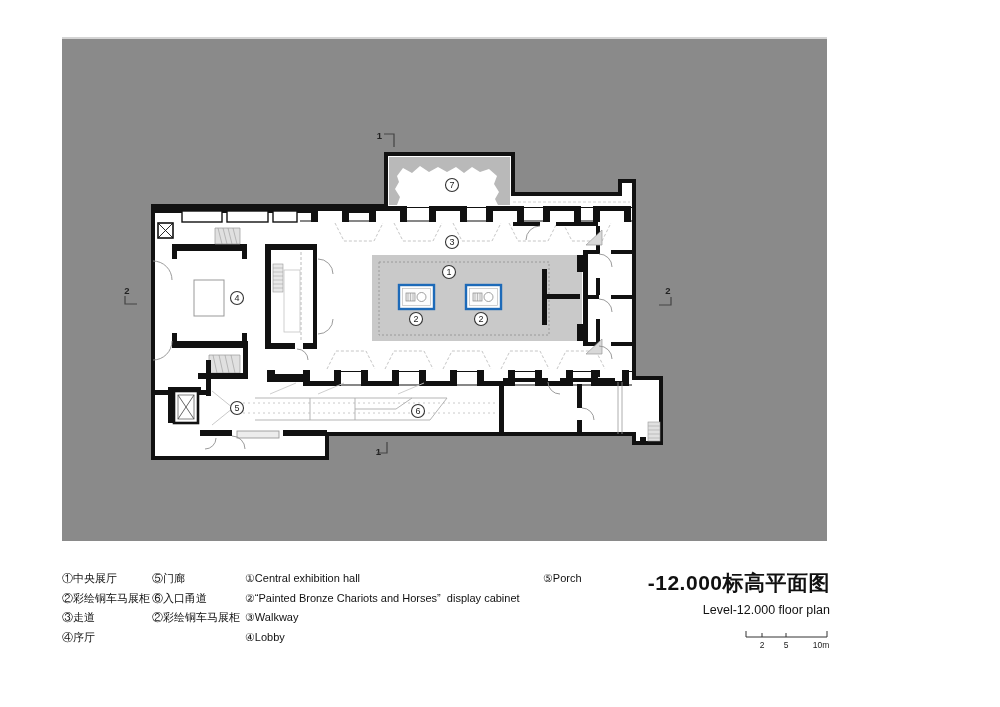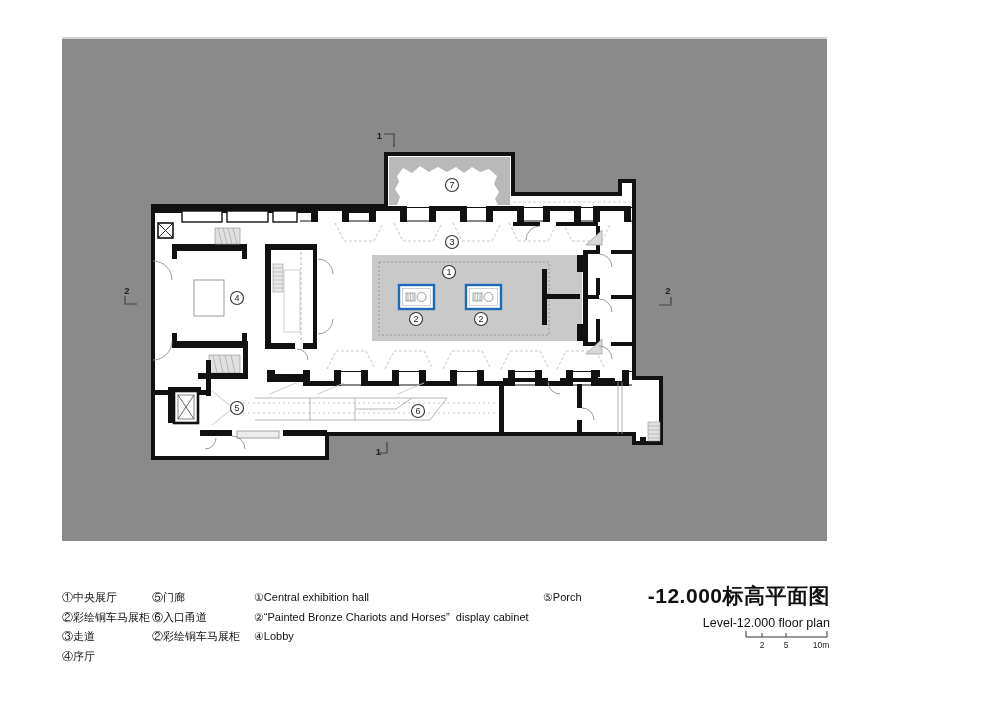--- a/index.html
+++ b/index.html
@@ -7,25 +7,25 @@
     width:1000px;height:707px;position:relative;background:#ffffff;
     font-family:"Liberation Sans", sans-serif;color:#1a1a1a;overflow:hidden;
   }
   
   .canvas{
     position:absolute;left:62px;top:37px;width:765px;height:504px;
     background:#8a8a8a;border-top:2px solid #d4d4d4;box-sizing:border-box;
   }
   .canvas svg{position:absolute;left:0;top:0;}
   
-  .legend{position:absolute;top:569px;left:0;width:800px;height:90px;font-size:11px;color:#111;margin-top:19px;}
+  .legend{position:absolute;top:569px;left:0;width:800px;height:90px;font-size:11px;color:#111;}
   .leg-col{position:absolute;top:0;}
   .leg-item{height:19.5px;display:flex;align-items:center;white-space:pre;}
   
-  .titleblock{position:absolute;top:584px;right:170px;text-align:right;color:#111;}
+  .titleblock{position:absolute;top:571px;right:170px;text-align:right;color:#111;}
   .t-zh{font-size:21px;font-weight:600;letter-spacing:0.5px;line-height:23px;}
   .t-en{font-size:12.5px;font-weight:400;margin-top:9px;}
   .scalebar{position:absolute;left:741px;top:628px;}
   .scalebar text{font-size:8.5px;fill:#222;}
   svg text{font-family:"Liberation Sans", sans-serif;}
   .roomnum{font-size:9px;fill:#222;}
   .secnum{font-size:9.5px;font-weight:bold;fill:#222;}
 </style>
 </head>
 <body>
@@ -332,23 +332,24 @@
     <div class="leg-item">①中央展厅</div>
     <div class="leg-item">②彩绘铜车马展柜</div>
     <div class="leg-item">③走道</div>
     <div class="leg-item">④序厅</div>
   </div>
   <div class="leg-col" style="left:152px">
     <div class="leg-item">⑤门廊</div>
     <div class="leg-item">⑥入口甬道</div>
     <div class="leg-item">②彩绘铜车马展柜</div>
   </div>
-  <div class="leg-col" style="left:254px">
+  <div class="leg-col" style="left:245px">
     <div class="leg-item">①Central exhibition hall</div>
     <div class="leg-item">②“Painted Bronze Chariots and Horses”  display cabinet</div>
+    <div class="leg-item">③Walkway</div>
     <div class="leg-item">④Lobby</div>
   </div>
   <div class="leg-col" style="left:543px">
     <div class="leg-item">⑤Porch</div>
   </div>
 </div>
 
 <div class="titleblock">
   <div class="t-zh">-12.000标高平面图</div>
   <div class="t-en">Level-12.000 floor plan</div>

